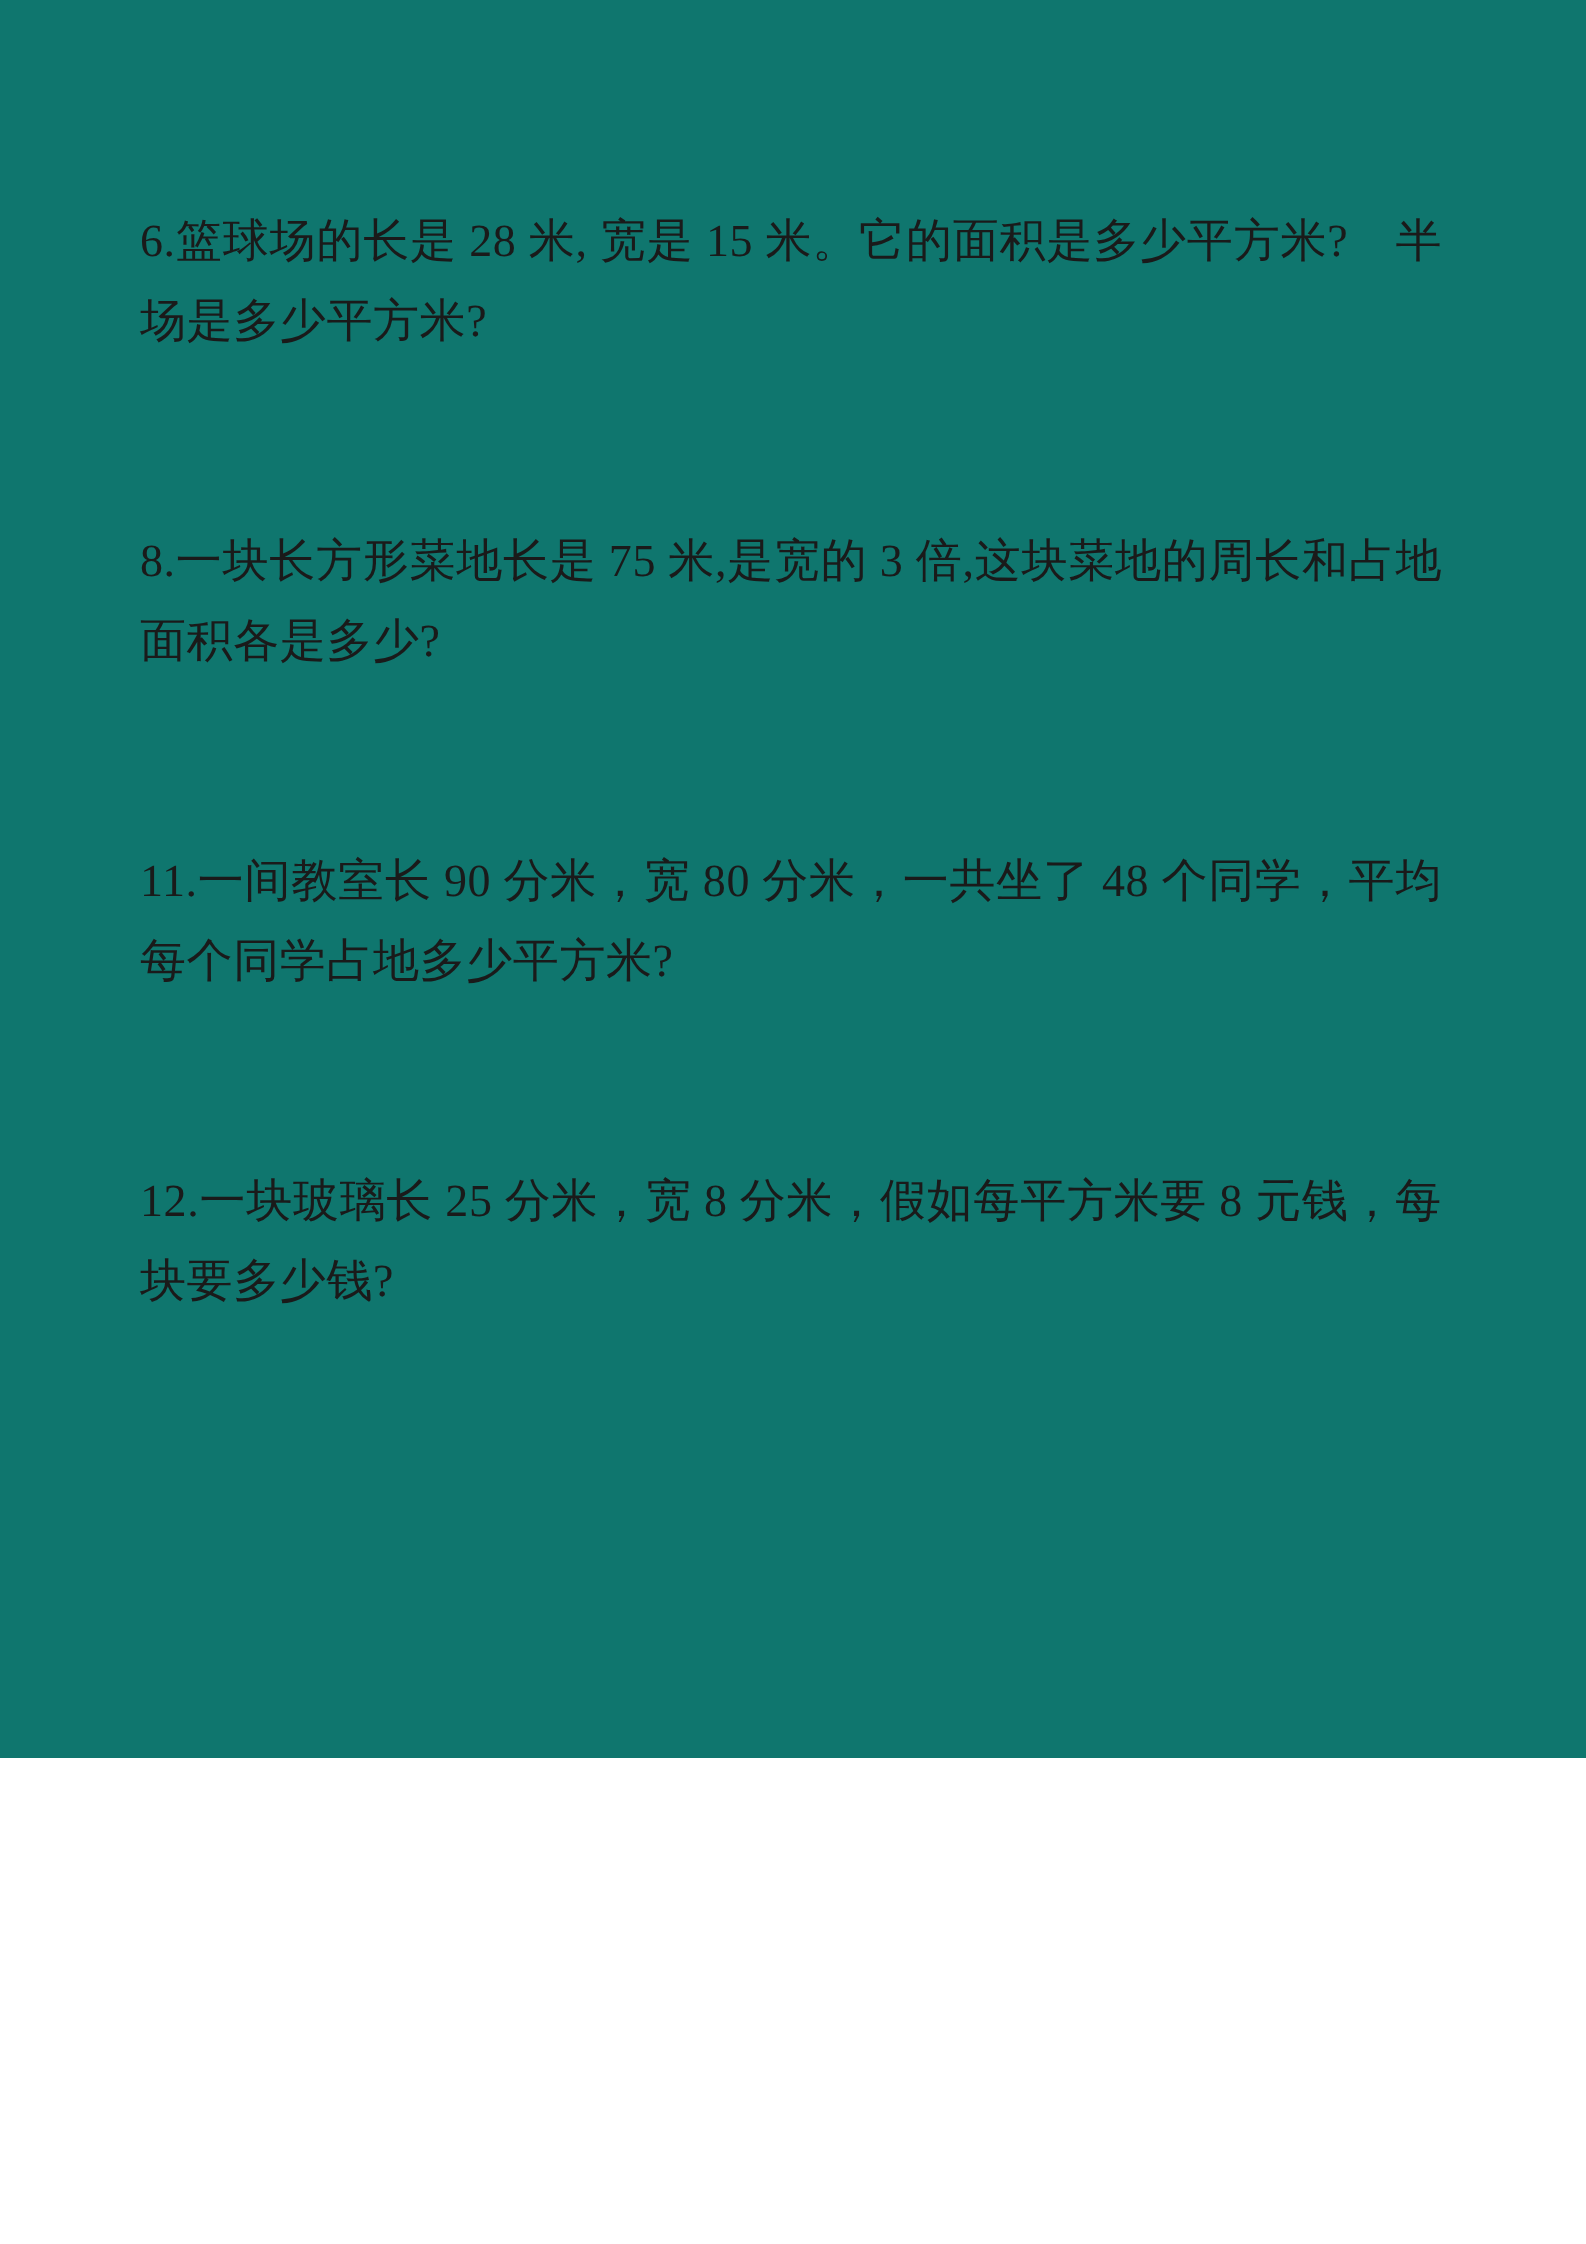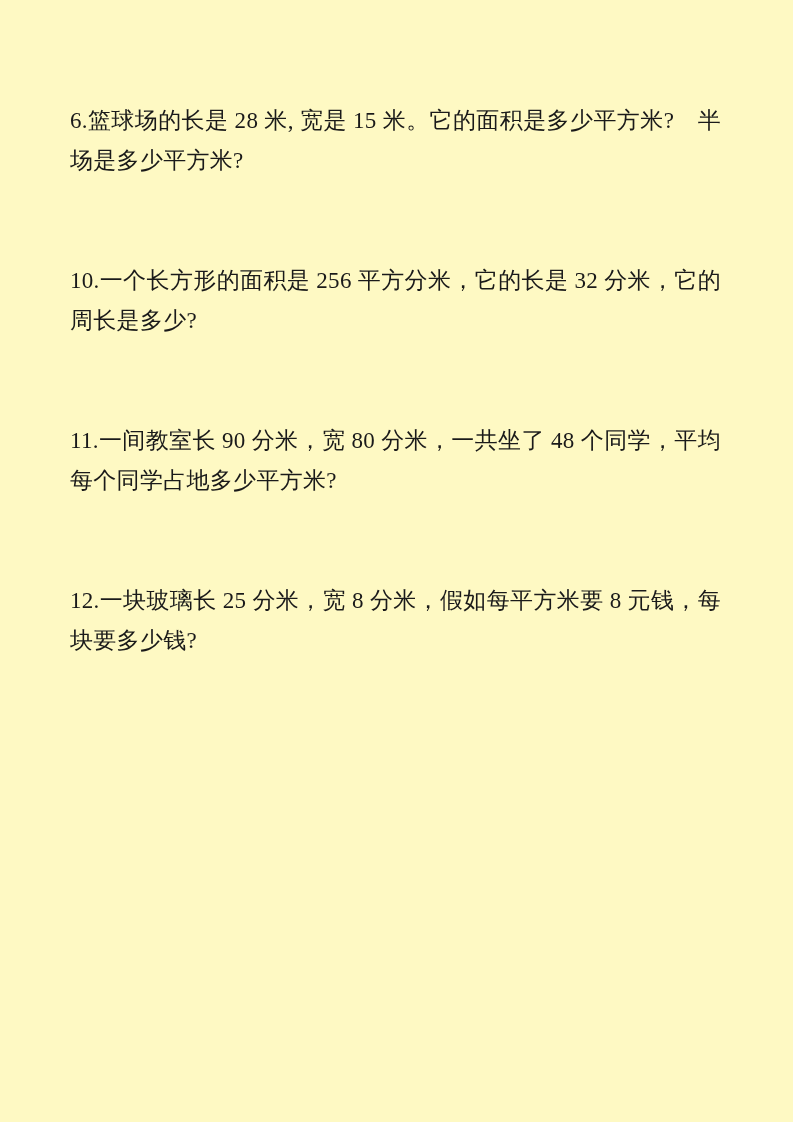--- a/index.html
+++ b/index.html
@@ -10,35 +10,35 @@
   body {
     width: 793px;
     height: 1122px;
     overflow: hidden;
     font-family: "Liberation Serif", "DejaVu Serif", serif;
     color: #1a1a1a;
   }
   .page {
     box-sizing: border-box;
     width: 793px;
-    height: 1122px;
+    height: 879px;
     padding: 101px 72px 0 70px;
-    background: #fef9c3;
+    background: #0f766e;
   }
   .problem {
     margin: 0 0 80px 0;
     font-size: 23px;
     line-height: 40px;
     text-align: justify;
     text-justify: inter-ideograph;
     letter-spacing: 0.3px;
     word-break: break-all;
   }
 </style>
 </head>
 <body>
 
 <div class="page">
   <p class="problem">6.篮球场的长是 28 米, 宽是 15 米。它的面积是多少平方米?　半场是多少平方米?</p>
-  <p class="problem">10.一个长方形的面积是 256 平方分米，它的长是 32 分米，它的周长是多少?</p>
+  <p class="problem">8.一块长方形菜地长是 75 米,是宽的 3 倍,这块菜地的周长和占地面积各是多少?</p>
   <p class="problem">11.一间教室长 90 分米，宽 80 分米，一共坐了 48 个同学，平均每个同学占地多少平方米?</p>
   <p class="problem">12.一块玻璃长 25 分米，宽 8 分米，假如每平方米要 8 元钱，每块要多少钱?</p>
 </div>
 
 </body></html>

